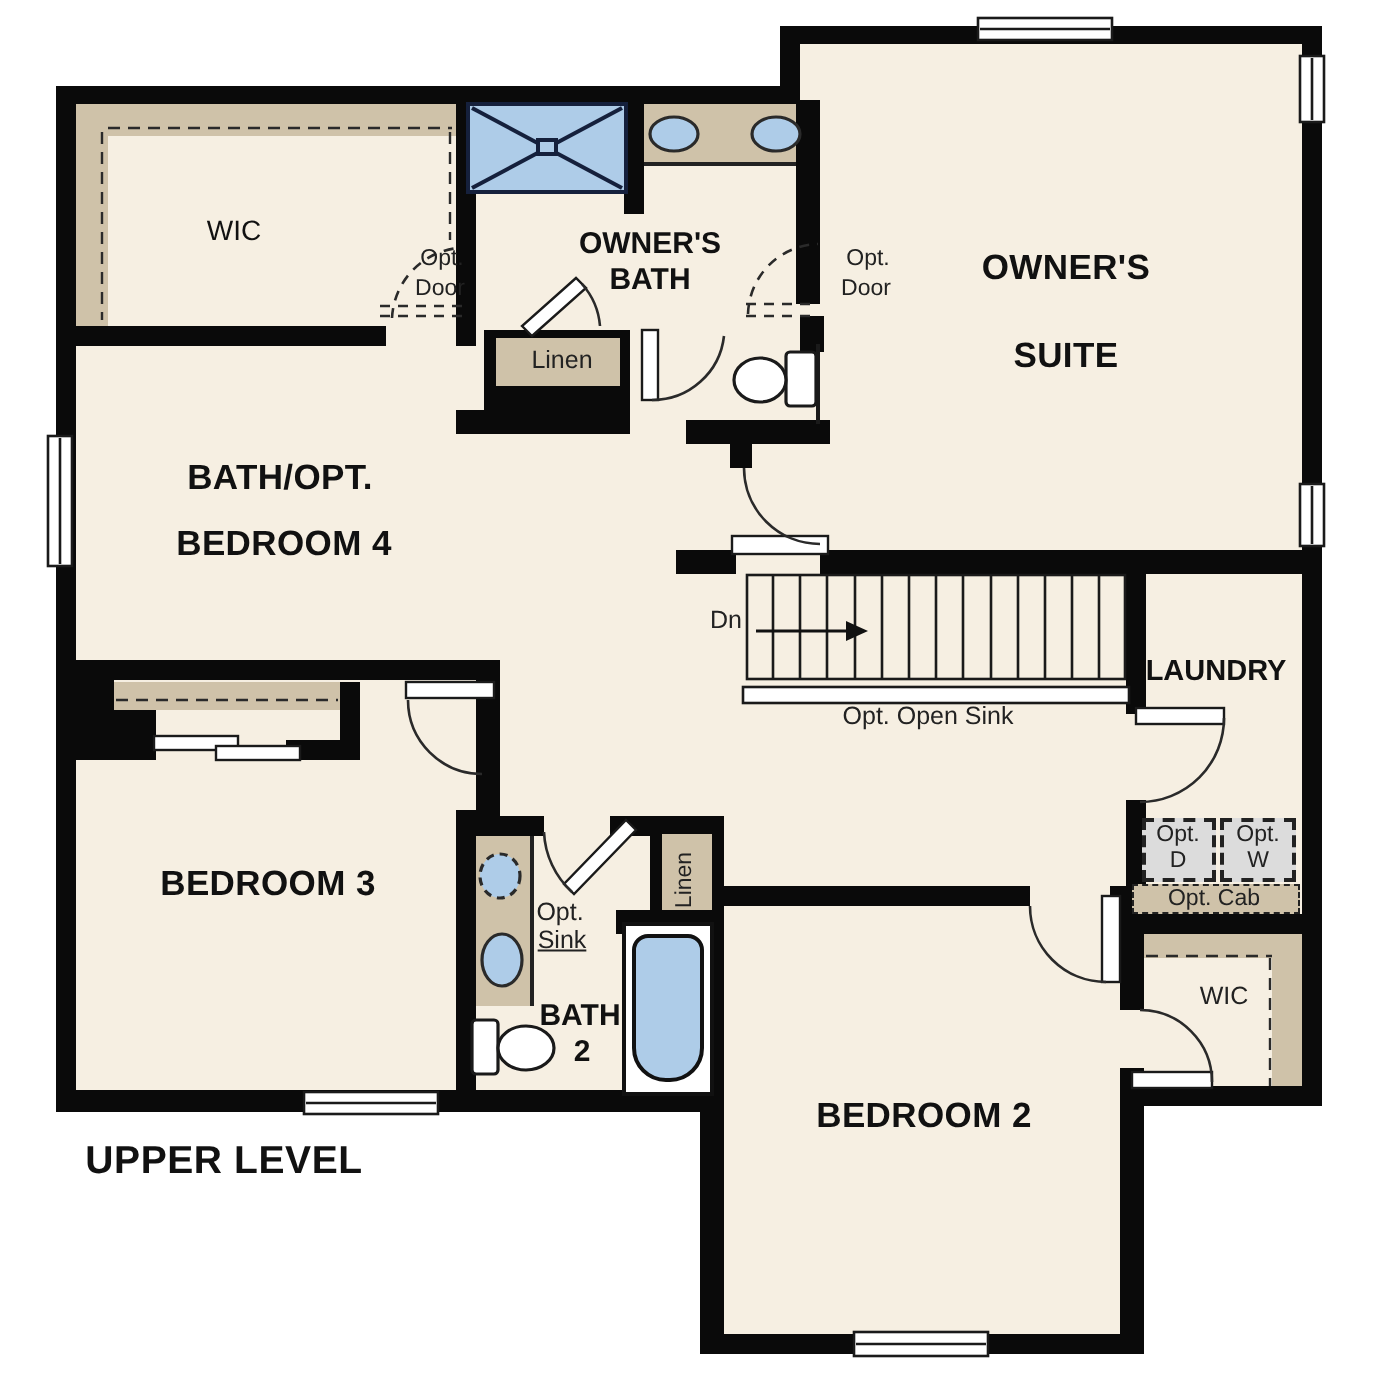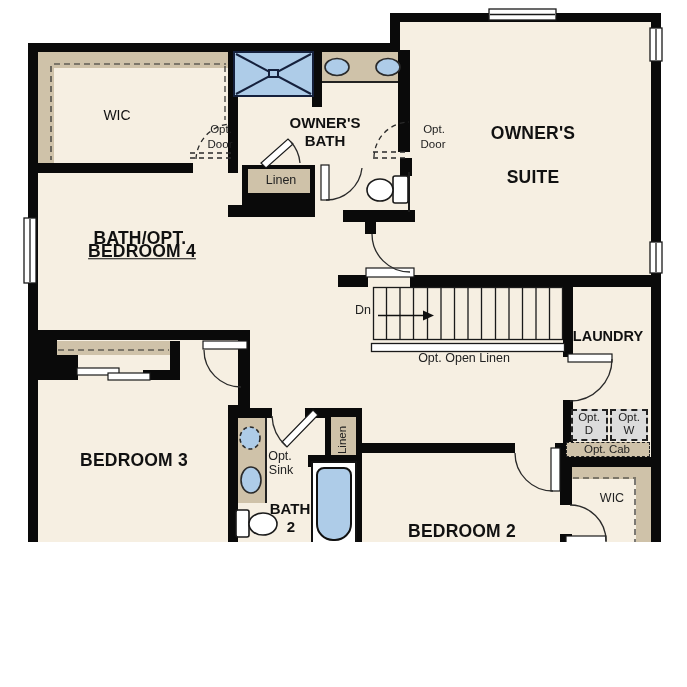--- a/index.html
+++ b/index.html
@@ -1,16 +1,16 @@
 <!DOCTYPE html>
 <html><head>
 <meta charset="utf-8">
 <style>
   html,body{margin:0;padding:0;background:#ffffff;}
-  #canvas{position:relative;width:687px;height:542px;background:#ffffff;overflow:hidden;
+  #canvas{position:relative;width:687px;height:687px;background:#ffffff;overflow:hidden;
           font-family:"Liberation Sans", sans-serif;}
   .floor{position:absolute;background:#f6efe2;}
   .wall{position:absolute;background:#0a0a0a;}
   .tan{position:absolute;background:#cfc2a9;}
   .gray{position:absolute;background:#dcdcdc;border:2px dashed #222;box-sizing:border-box;}
   .tan.dashed{border:1.5px dashed #222;box-sizing:border-box;}
   .shower{position:absolute;background:#aecce8;border:2px solid #15203c;box-sizing:border-box;}
   .tub-outer{position:absolute;background:#fff;border:2px solid #111;box-sizing:border-box;}
   .tub-inner{position:absolute;left:3px;top:4px;width:36px;height:74px;background:#aecce8;
              border:2px solid #111;box-sizing:border-box;border-radius:8px 8px 17px 17px;}
@@ -219,31 +219,32 @@
   <div class="lbl s11" style="left:221px;top:130px;">Opt.</div>
   <div class="lbl s11" style="left:220px;top:145px;">Door</div>
   <div class="lbl s15 b" style="left:325px;top:122px;">OWNER'S</div>
   <div class="lbl s15 b" style="left:325px;top:140px;">BATH</div>
   <div class="lbl s11" style="left:434px;top:130px;">Opt.</div>
   <div class="lbl s11" style="left:433px;top:145px;">Door</div>
   <div class="lbl s17 b" style="left:533px;top:134px;">OWNER'S</div>
   <div class="lbl s17 b" style="left:533px;top:178px;">SUITE</div>
   <div class="lbl s12" style="left:281px;top:180px;">Linen</div>
   <div class="lbl s17 b" style="left:140px;top:239px;">BATH/OPT.</div>
-  <div class="lbl s17 b" style="left:142px;top:252px;text-decoration:underline;">BEDROOM 4</div>
+  <div class="lbl s17 b" style="left:142px;top:272px;">BEDROOM 4</div>
   <div class="lbl s12" style="left:363px;top:310px;">Dn</div>
-  <div class="lbl s12" style="left:464px;top:358px;">Opt. Open Linen</div>
+  <div class="lbl s12" style="left:464px;top:358px;">Opt. Open Sink</div>
   <div class="lbl s14b b" style="left:608px;top:336px;">LAUNDRY</div>
   <div class="lbl s11" style="left:589px;top:418px;">Opt.</div>
   <div class="lbl s11" style="left:589px;top:431px;">D</div>
   <div class="lbl s11" style="left:629px;top:418px;">Opt.</div>
   <div class="lbl s11" style="left:629px;top:431px;">W</div>
   <div class="lbl s11" style="left:607px;top:450px;">Opt. Cab</div>
   <div class="lbl s12" style="left:612px;top:498px;">WIC</div>
-  <div class="lbl s17 b" style="left:134px;top:461px;">BEDROOM 3</div>
+  <div class="lbl s17 b" style="left:134px;top:442px;">BEDROOM 3</div>
   <div class="lbl s12" style="left:280px;top:456px;">Opt.</div>
-  <div class="lbl s12" style="left:281px;top:470px;">Sink</div>
+  <div class="lbl s12" style="left:281px;top:470px;text-decoration:underline;">Sink</div>
   <div class="lbl s15 b" style="left:290px;top:508px;">BATH</div>
   <div class="lbl s15 b" style="left:291px;top:526px;">2</div>
   <div class="lbl s11 rot" style="left:343px;top:440px;">Linen</div>
-  <div class="lbl s17 b" style="left:462px;top:532px;">BEDROOM 2</div>
+  <div class="lbl s17 b" style="left:462px;top:558px;">BEDROOM 2</div>
+  <div class="lbl s19 b" style="left:112px;top:581px;">UPPER LEVEL</div>
 
 </div>
 
 </body></html>

